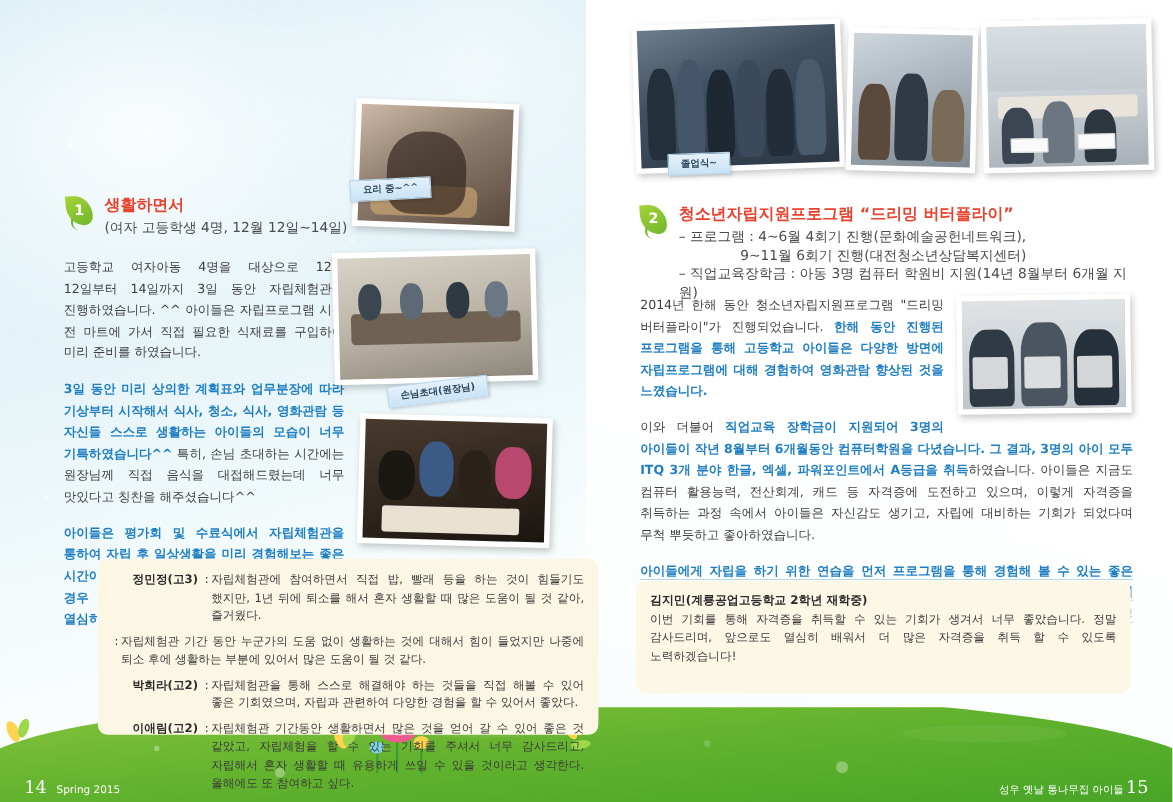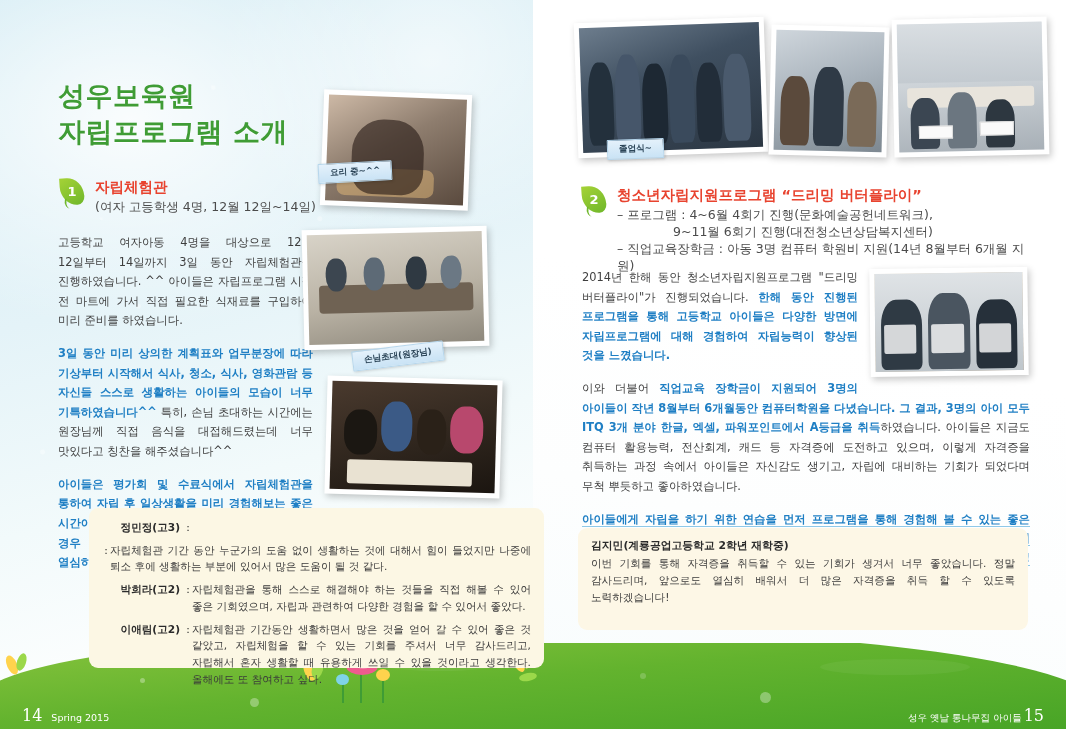--- a/index.html
+++ b/index.html
@@ -188,33 +188,29 @@
   <div class="flower" style="left:505px;bottom:44px;width:50px;height:50px;">
     <div class="petal" style="left:8px;bottom:12px;width:10px;height:22px;background:#ffd34d;transform:rotate(-28deg)"></div>
     <div class="petal" style="left:20px;bottom:16px;width:9px;height:20px;background:#ffe066;transform:rotate(22deg)"></div>
     <div class="petal" style="left:14px;bottom:4px;width:18px;height:8px;background:#9bd84a;transform:rotate(-10deg)"></div>
   </div>
   <div class="flower" style="left:5px;bottom:44px;width:44px;height:44px;">
     <div class="petal" style="left:2px;bottom:10px;width:10px;height:20px;background:#ffd34d;transform:rotate(-24deg)"></div>
     <div class="petal" style="left:12px;bottom:14px;width:9px;height:18px;background:#9bd84a;transform:rotate(18deg)"></div>
   </div>
 
-  <div class="headline">
-    <span>성우보육원</span>
-    <span class="l2">자립프로그램 소개</span>
-  </div>
 
   <div class="sec sec-head" style="left:60px;top:178px;width:280px;">
     <div class="leaf">
       <div class="blade"></div>
       <div class="num">1</div>
       <div class="stem"></div>
     </div>
     <div>
-      <div class="sec-title">자립체험관</div>
+      <div class="sec-title">생활하면서</div>
       <div class="sec-sub">
         <span class="ln">(여자 고등학생 4명, 12월 12일~14일)</span>
       </div>
     </div>
   </div>
 
   <div class="body-col" style="left:58px;top:233px;width:255px;">
     <p class="p">고등학교 여자아동 4명을 대상으로 12월 12일부터 14일까지 3일 동안 자립체험관을 진행하였습니다. ^^ 아이들은 자립프로그램 시작 전 마트에 가서 직접 필요한 식재료를 구입하여 미리 준비를 하였습니다.</p>
     <p class="p"><span class="hl">3일 동안 미리 상의한 계획표와 업무분장에 따라 기상부터 시작해서 식사, 청소, 식사, 영화관람 등 자신들 스스로 생활하는 아이들의 모습이 너무 기특하였습니다^^</span><span> 특히, 손님 초대하는 시간에는 원장님께 직접 음식을 대접해드렸는데 너무 맛있다고 칭찬을 해주셨습니다^^</span></p>
     <p class="p hl">아이들은 평가회 및 수료식에서 자립체험관을 통하여 자립 후 일상생활을 미리 경험해보는 좋은 시간이 되었다고 하였으며, 나중에 자립을 하였을 경우 이번 자립체험관을 했던 기억을 떠올려 열심히 살 것이라고 다짐을 하였습니다.</p>
@@ -243,20 +239,21 @@
       <div class="f" style="left:52%;top:24%;width:18%;height:42%;background:#2a2118;"></div>
       <div class="f" style="left:72%;top:20%;width:20%;height:44%;background:#b8486d;"></div>
       <div style="position:absolute;left:10%;bottom:6%;width:76%;height:22%;background:#e9e2d2;border-radius:3px;"></div>
     </div>
   </div>
 
   <div class="qbox cream" style="left:48px;top:508px;width:455px;height:160px;">
     <div class="qrow">
       <div class="qname">정민정(고3)</div>
       <div class="qsep">:</div>
+      <div class="qtext">자립체험관에 참여하면서 직접 밥, 빨래 등을 하는 것이 힘들기도 했지만, 1년 뒤에 퇴소를 해서 혼자 생활할 때 많은 도움이 될 것 같아, 즐거웠다.</div>
     </div>
     <div class="qrow">
       <div class="qsep">:</div>
       <div class="qtext">자립체험관 기간 동안 누군가의 도움 없이 생활하는 것에 대해서 힘이 들었지만 나중에 퇴소 후에 생활하는 부분에 있어서 많은 도움이 될 것 같다.</div>
     </div>
     <div class="qrow">
       <div class="qname">박희라(고2)</div>
       <div class="qsep">:</div>
       <div class="qtext">자립체험관을 통해 스스로 해결해야 하는 것들을 직접 해볼 수 있어 좋은 기회였으며, 자립과 관련하여 다양한 경험을 할 수 있어서 좋았다.</div>
     </div>
@@ -323,21 +320,21 @@
           <div style="position:absolute;left:4%;bottom:2%;width:28%;height:72%;border-radius:36% 36% 10% 10%;background:#2f3a44;"></div>
           <div style="position:absolute;left:36%;bottom:2%;width:28%;height:78%;border-radius:36% 36% 10% 10%;background:#4a5560;"></div>
           <div style="position:absolute;left:68%;bottom:2%;width:28%;height:70%;border-radius:36% 36% 10% 10%;background:#26303a;"></div>
           <div class="w" style="left:6%;bottom:18%;width:22%;height:30%;"></div>
           <div class="w" style="left:38%;bottom:18%;width:22%;height:30%;"></div>
           <div class="w" style="left:70%;bottom:18%;width:22%;height:30%;"></div>
         </div>
       </div>
     </div>
 
-    <p class="p"><span>2014년 한해 동안  청소년자립지원프로그램 "드리밍 버터플라이"가 진행되었습니다. </span><span class="hl">한해 동안 진행된 프로그램을 통해 고등학교 아이들은 다양한 방면에 자립프로그램에 대해 경험하여 자립능력이 향상된 것을 느꼈습니다.</span></p>
+    <p class="p"><span>2014년 한해 동안  청소년자립지원프로그램 "드리밍 버터플라이"가 진행되었습니다. </span><span class="hl">한해 동안 진행된 프로그램을 통해 고등학교 아이들은 다양한 방면에 자립프로그램에 대해 경험하여 영화관람 향상된 것을 느꼈습니다.</span></p>
     <p class="p"><span>이와 더불어 </span><span class="hl">직업교육 장학금이 지원되어 3명의 아이들이 작년 8월부터 6개월동안 컴퓨터학원을 다녔습니다. 그 결과, 3명의 아이 모두 ITQ 3개 분야 한글, 엑셀, 파워포인트에서 A등급을 취득</span><span>하였습니다. 아이들은 지금도 컴퓨터 활용능력, 전산회계, 캐드 등 자격증에 도전하고 있으며, 이렇게 자격증을 취득하는 과정 속에서 아이들은 자신감도 생기고, 자립에 대비하는 기회가 되었다며 무척 뿌듯하고 좋아하였습니다.</span></p>
     <p class="p"><span class="hl-u">아이들에게 자립을 하기 위한 연습을 먼저 프로그램을 통해 경험해 볼 수 있는 좋은 기회를 주신 '도이치은행그룹, 문화예술공헌네트워크, 대전청소년상담복지센터'에게 진심으로 감사드립니다. 우리 아이들이 꼭! 꿈을 이룰 수 있도록 많이 응원해주세요! ^^</span></p>
   </div>
 
   <div class="qbox cream2" style="left:578px;top:528px;width:450px;height:102px;">
     <div class="qblock">
       <div class="qhead">김지민(계룡공업고등학교 2학년 재학중)</div>
       <div class="qbody">이번 기회를 통해 자격증을 취득할 수 있는 기회가 생겨서 너무 좋았습니다. 정말 감사드리며, 앞으로도 열심히 배워서 더 많은 자격증을 취득 할 수 있도록 노력하겠습니다!</div>
     </div>
   </div>

